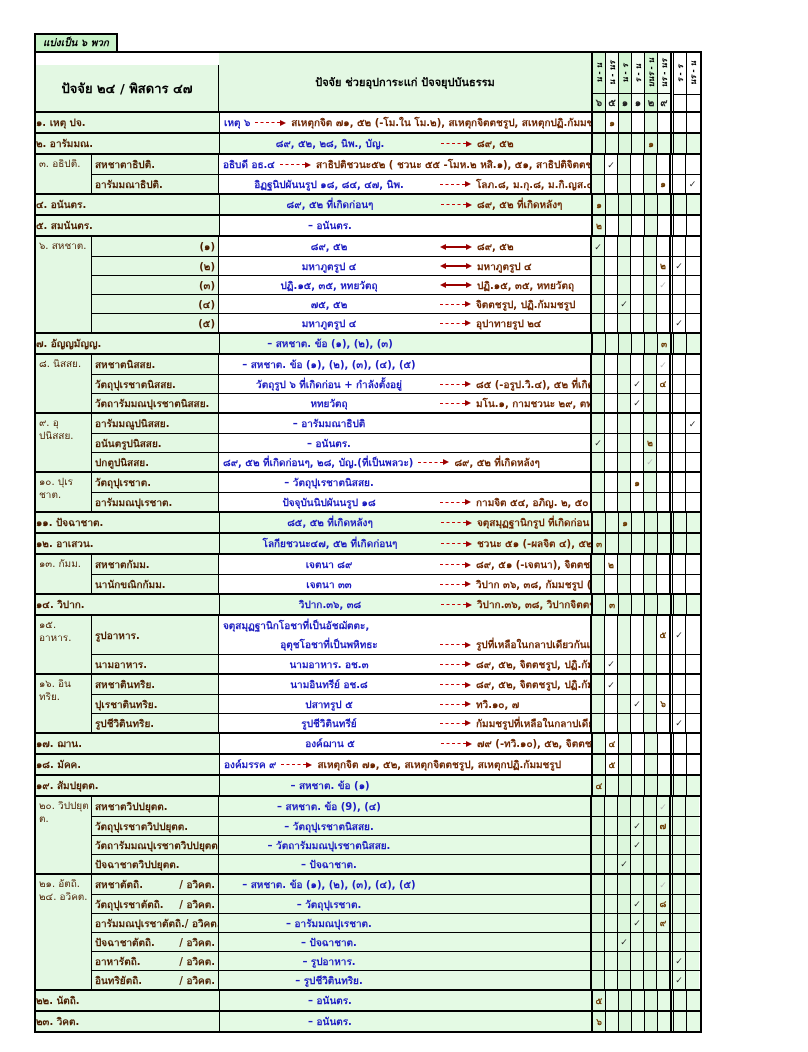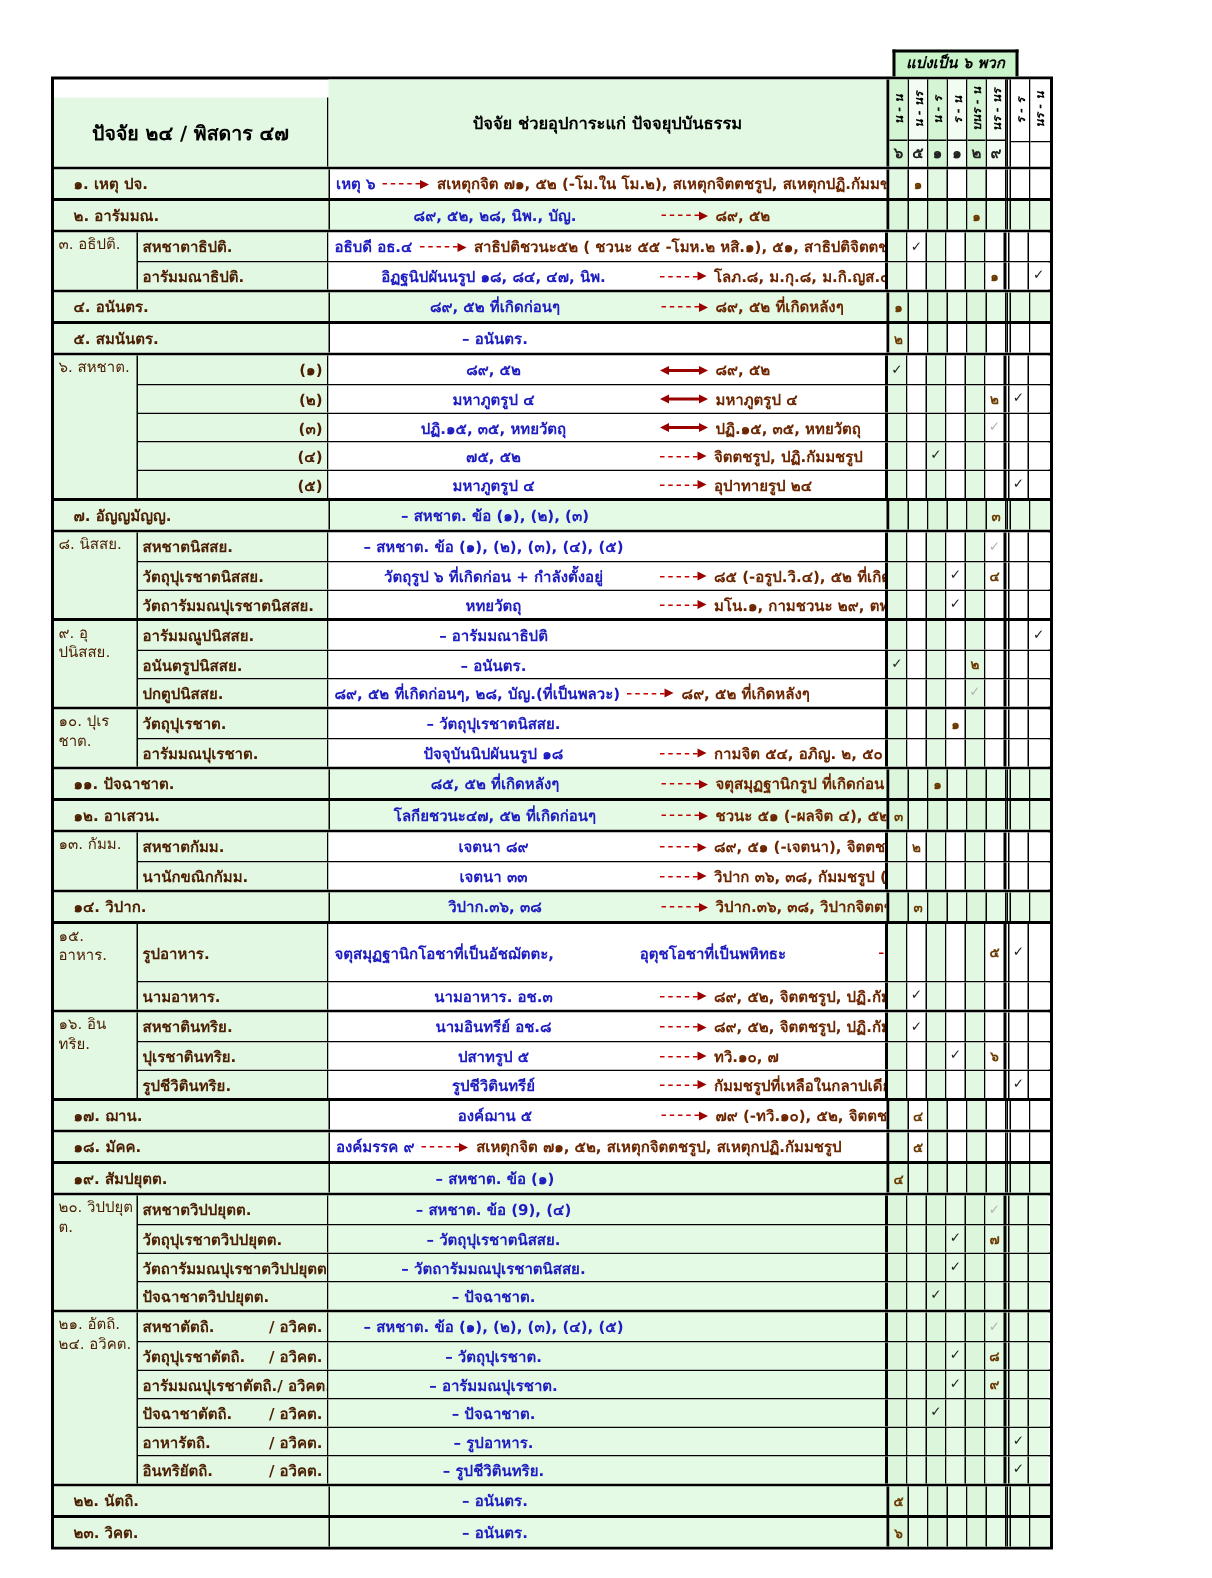--- a/index.html
+++ b/index.html
@@ -1,21 +1,21 @@
 <!DOCTYPE html>
 <html><head>
 <meta charset="utf-8">
 <style>
   * { box-sizing: border-box; margin: 0; padding: 0; }
   html,body { width:808px; height:1052px; background:#fff;
     font-family:"DejaVu Sans","Liberation Sans",sans-serif; }
   #sheet { position:absolute; left:34px; top:33px; }
 
   
-  .band-row { display:flex; }
+  .band-row { display:flex;flex-direction:column; }
   .band-spacer { width:561px; }
   .band { width:84px; height:18px; border:2px solid #000; border-bottom:none;
     background:#c9f3c9; text-align:center; font-size:10px; font-weight:bold;
     font-style:italic; line-height:16px; }
   .main { border:2px solid #000; width:668px; background:#fff; }
   .hrow { display:flex; border-bottom:2px solid #000; height:60px; }
   .hcellA { width:183px; border-right:1px solid #000; background:#e3f8e3;
     display:flex; align-items:center; justify-content:center;
     font-size:13px; font-weight:bold;margin-top:12px; }
   .hcellB { width:374px; border-right:2px solid #000; background:#e3f8e3;
@@ -43,24 +43,24 @@
   .subs { flex:1; }
   .sub { display:flex; height:19px; border-top:1px solid #000; }
   .sub:first-child { border-top:none; }
   .sub.tall { height:38px; }
   .colB { width:127px; border-right:1px solid #000; background:#e3f8e3;
     font-size:10px; font-weight:bold; color:#4a1e00; display:flex;
     align-items:center; justify-content:space-between; padding:0 3px;
     overflow:hidden; white-space:nowrap; }
   .colAB { width:184px; border-right:1px solid #000; background:#e3f8e3;
     font-size:10px; font-weight:bold; color:#4a1e00; display:flex;
-    align-items:center; padding-left:13px; white-space:nowrap; overflow:hidden; }
+    align-items:center; padding-left:0; white-space:nowrap; overflow:hidden; }
   .content { width:373px; border-right:2px solid #000; background:#fff;
     display:flex; align-items:center; padding-left:4px; overflow:hidden; }
-  .content .line2wrap { display:flex; flex-direction:row; width:100%; }
+  .content .line2wrap { display:flex; flex-direction:column; width:100%; }
   .line { display:flex; align-items:center; height:19px; }
   .blue { color:#1c1cc0; font-weight:bold; font-size:10px; white-space:nowrap;text-align:center; }
   .blue.wide { min-width:212px; }
   .rtext { color:#6b2600; font-weight:bold; font-size:10px; white-space:nowrap; }
   .mc { width:13px; border-right:1px solid #000; display:flex;
     align-items:center; justify-content:center; background:#fff; overflow:hidden; }
   .mc:last-child { border-right:none; }
   .mc.c7 { border-left:3px double #000; width:16px; }
   .mc.base-g { background:#e3f8e3; }
   .sub.grow .content, .sub.grow .mc { background:#e4fae4; }

